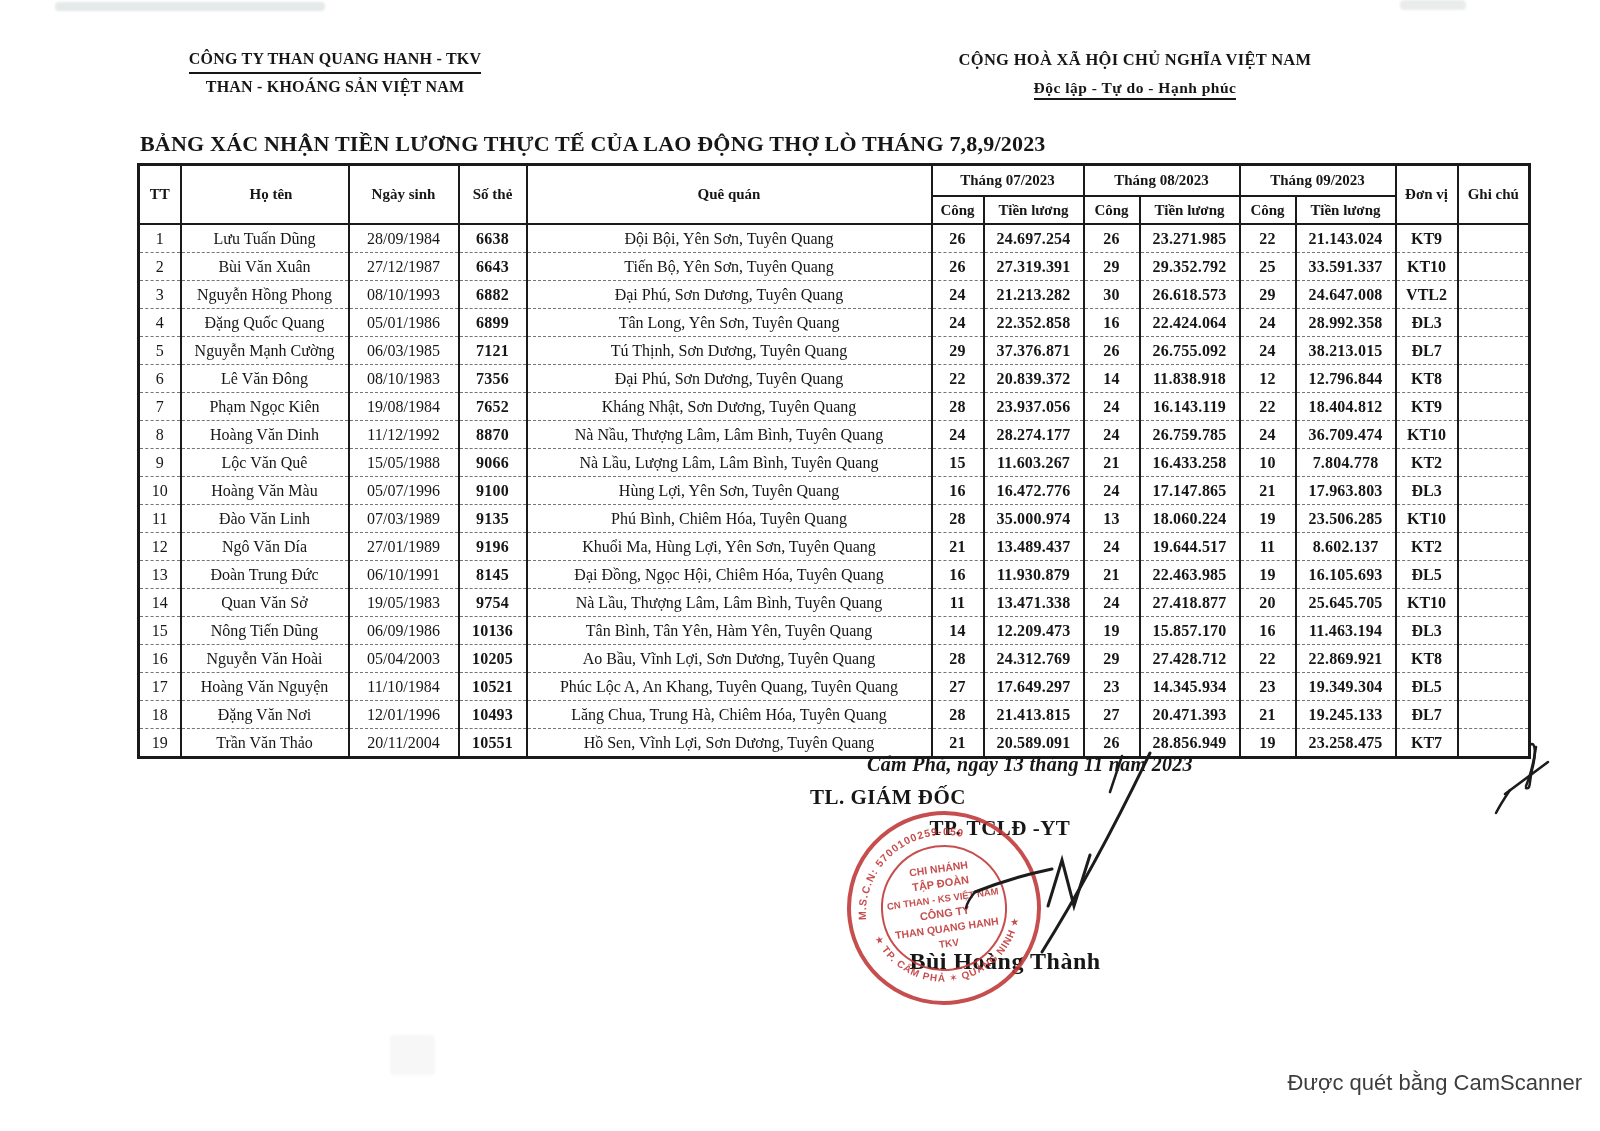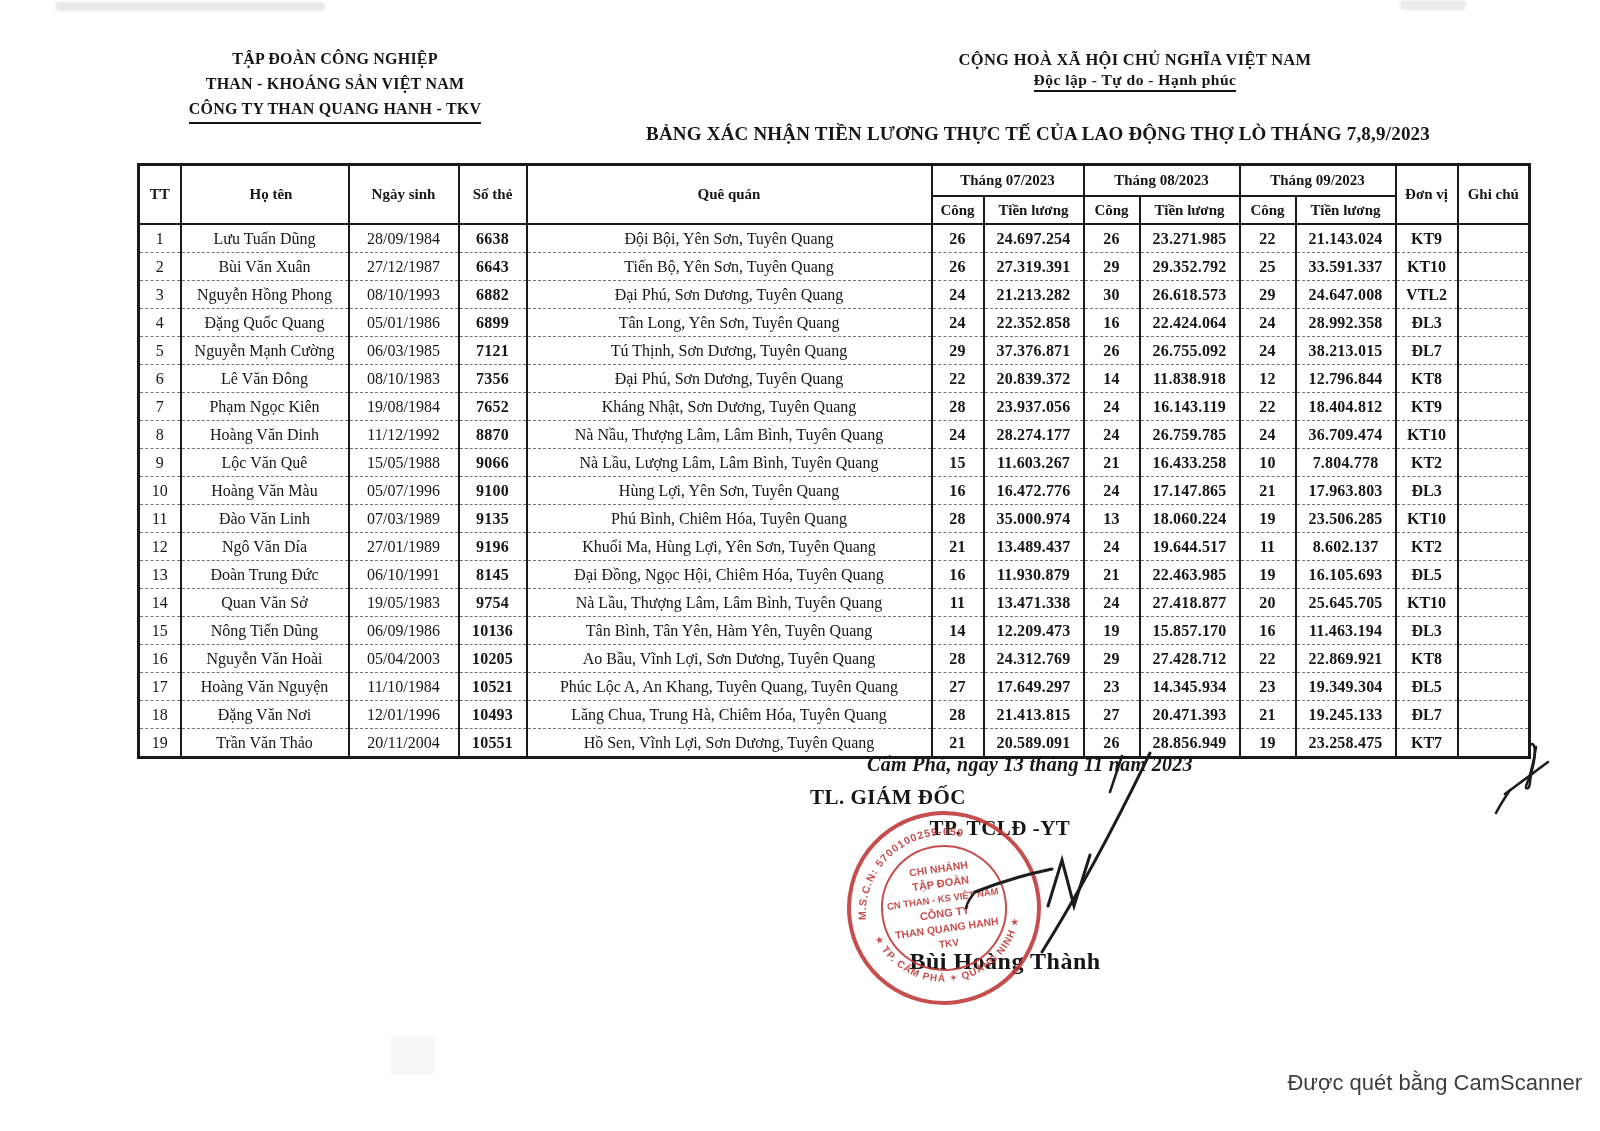--- a/index.html
+++ b/index.html
@@ -10,25 +10,25 @@
   }
   .abs{position:absolute;}
   .noise{position:absolute;border-radius:4px;filter:blur(1px);}
 
   
   .hdr-left{left:150px;top:46px;width:370px;text-align:center;
     font-weight:bold;font-size:16px;line-height:25px;letter-spacing:.2px;}
   .hdr-left .u{display:inline-block;border-bottom:2.5px solid #161616;padding-bottom:1px;}
   .hdr-right{left:895px;top:50px;width:480px;text-align:center;font-weight:bold;}
   .hdr-right .l1{font-size:16.5px;letter-spacing:.3px;}
-  .hdr-right .l2{font-size:15.5px;margin-top:1px;}
+  .hdr-right .l2{font-size:15.5px;margin-top:9px;}
   .hdr-right .l2 span{display:inline-block;border-bottom:2.5px solid #161616;padding-bottom:1px;letter-spacing:.5px;}
 
-  .doc-title{left:140px;top:123px;width:1290px;text-align:right;
-    font-weight:bold;font-size:19px;letter-spacing:.2px;}
+  .doc-title{left:140px;top:131px;width:1290px;text-align:left;
+    font-weight:bold;font-size:22px;letter-spacing:.2px;}
 
   
   table.main{position:absolute;left:137px;top:163px;width:1391px;height:583px;
     border-collapse:collapse;table-layout:fixed;border:3px solid #1a1a1a;}
   table.main th, table.main td{border-left:2px solid #1a1a1a;padding:0 3px;overflow:visible;}
   table.main thead th{border-bottom:2px solid #1a1a1a;font-size:15px;font-weight:bold;
     text-align:center;vertical-align:middle;line-height:17px;}
   table.main thead tr.r1 th{height:29px;}
   table.main thead tr.r2 th{height:26px;border-radius:7px;}
   table.main tbody td{border-bottom:1px dashed #77766c;font-size:16px;height:27px;
@@ -56,23 +56,22 @@
   .stamp-txt{fill:#bf3636;font-family:"Liberation Sans","DejaVu Sans",sans-serif;font-weight:bold;}
 </style>
 </head>
 <body>
 
 <div class="noise" style="left:55px;top:2px;width:270px;height:9px;background:rgba(140,155,155,.22);"></div>
 <div class="noise" style="left:1400px;top:0px;width:66px;height:10px;background:rgba(140,150,150,.18);"></div>
 <div class="noise" style="left:390px;top:1035px;width:45px;height:40px;background:rgba(170,175,170,.10);"></div>
 
 <div class="abs hdr-left">
-  <div>TẬP ĐOÀN CÔNG NGHIỆP</div>
+  <div><span class="u">CÔNG TY THAN QUANG HANH - TKV</span></div>
   <div>THAN - KHOÁNG SẢN VIỆT NAM</div>
-  <div><span class="u">CÔNG TY THAN QUANG HANH - TKV</span></div>
 </div>
 <div class="abs hdr-right">
   <div class="l1">CỘNG HOÀ XÃ HỘI CHỦ NGHĨA VIỆT NAM</div>
   <div class="l2"><span>Độc lập - Tự do - Hạnh phúc</span></div>
 </div>
 
 <div class="abs doc-title">BẢNG XÁC NHẬN TIỀN LƯƠNG THỰC TẾ CỦA LAO ĐỘNG THỢ LÒ THÁNG 7,8,9/2023</div>
 
 <table class="main">
   <colgroup>

